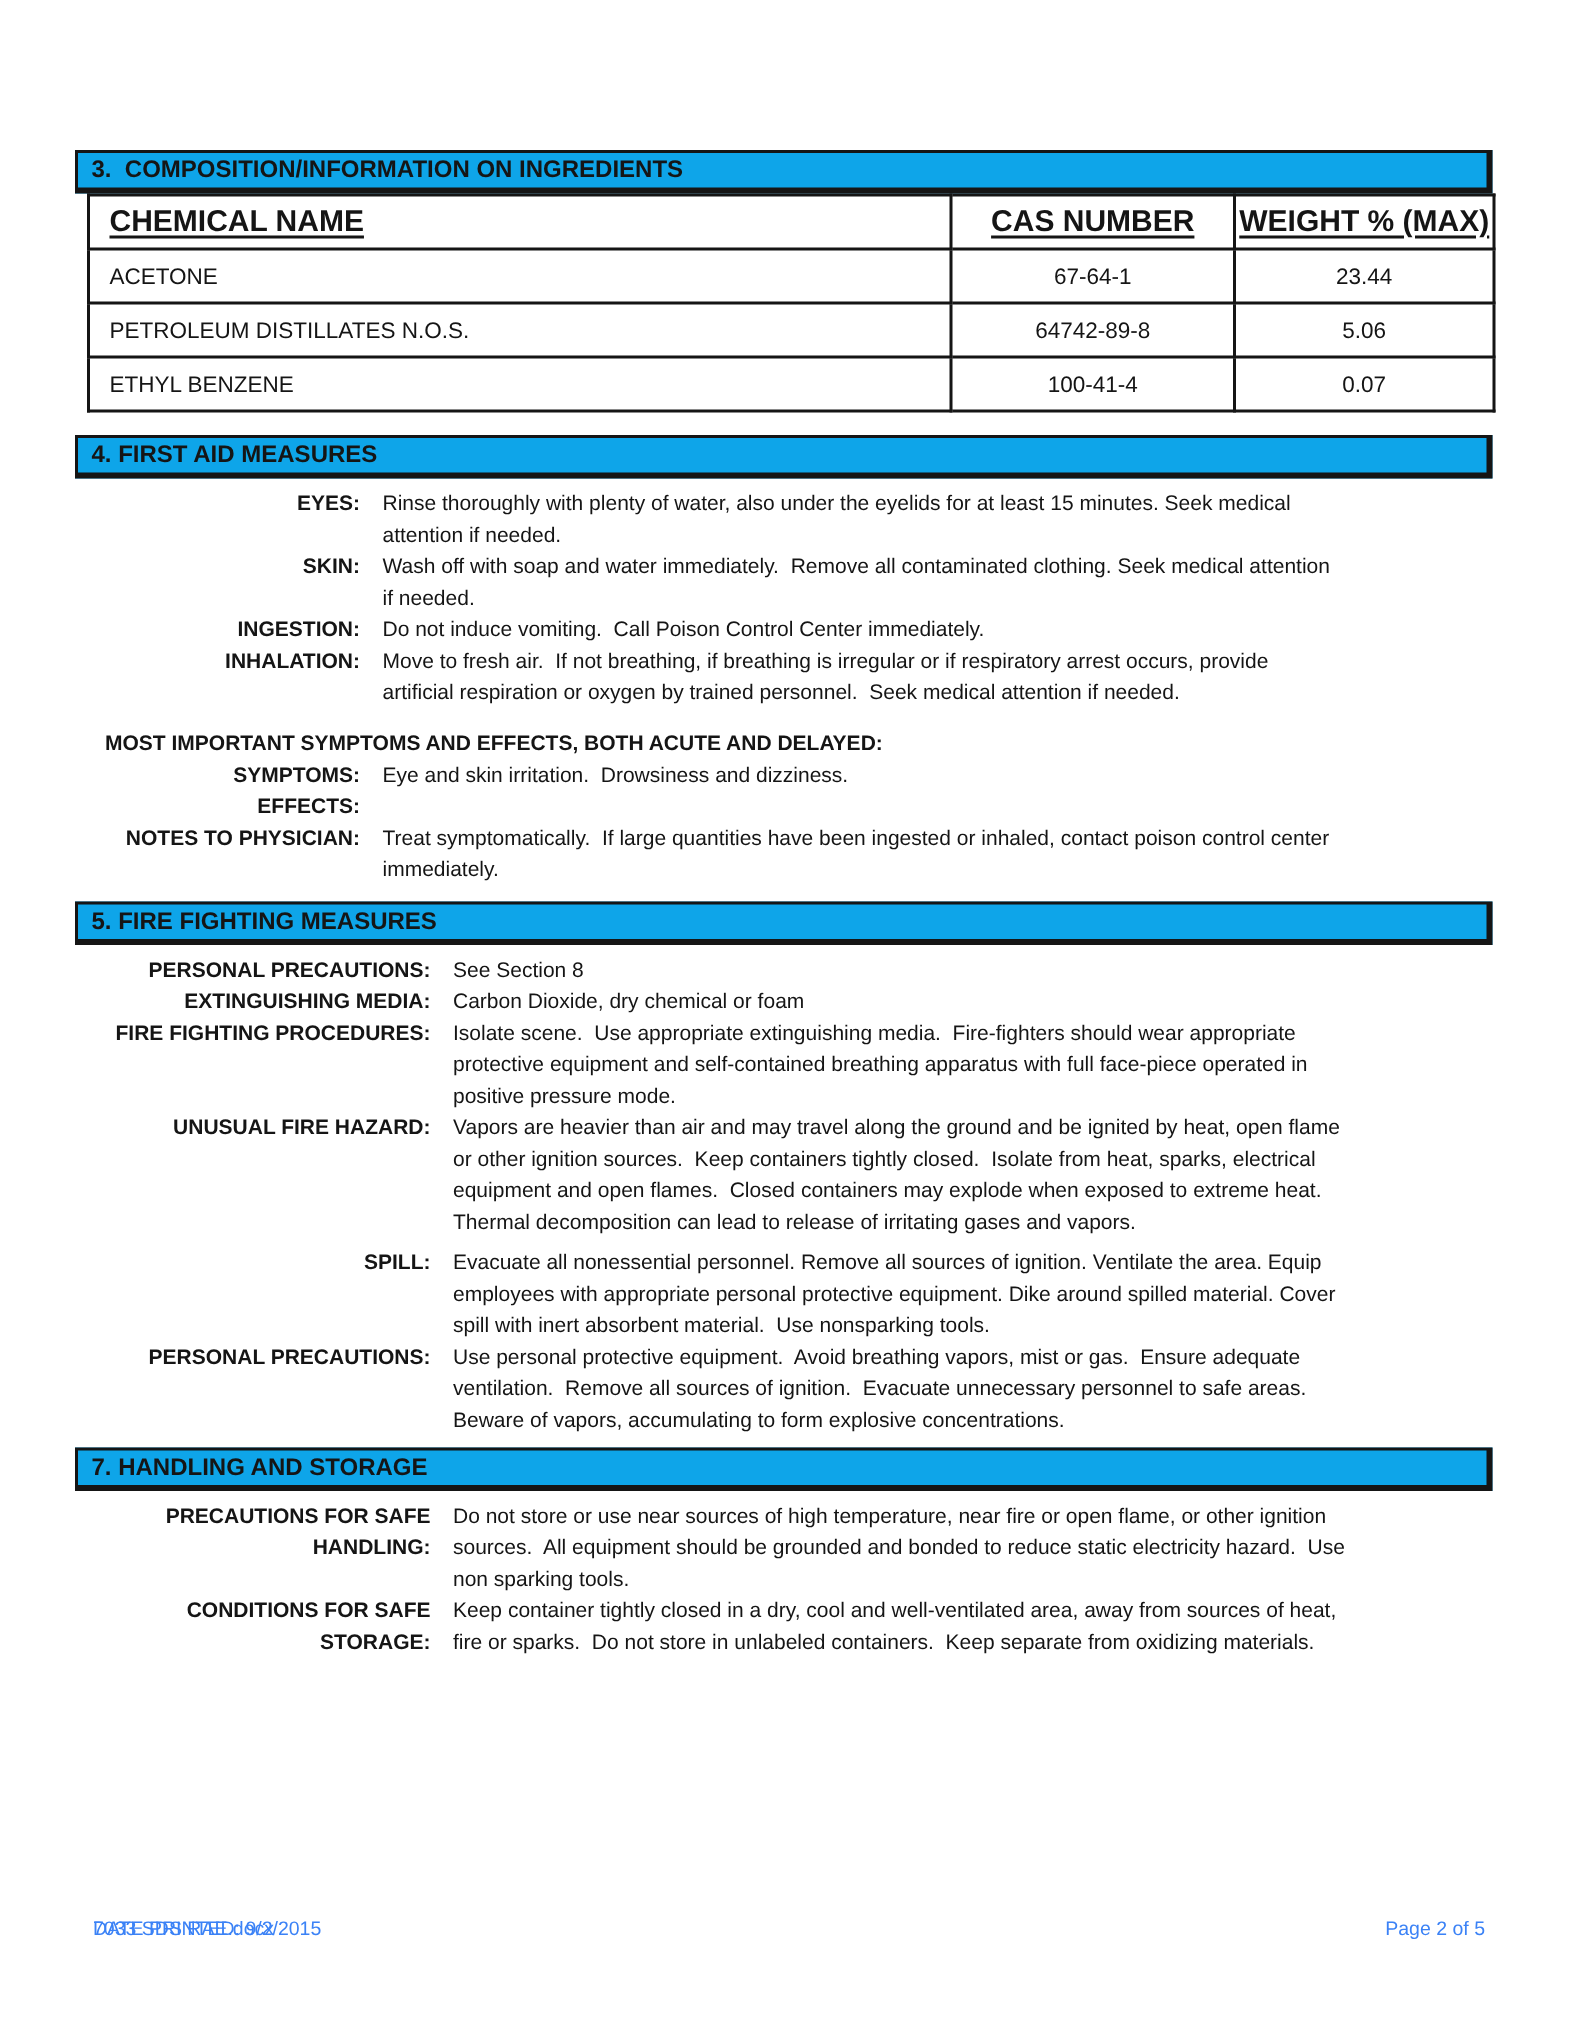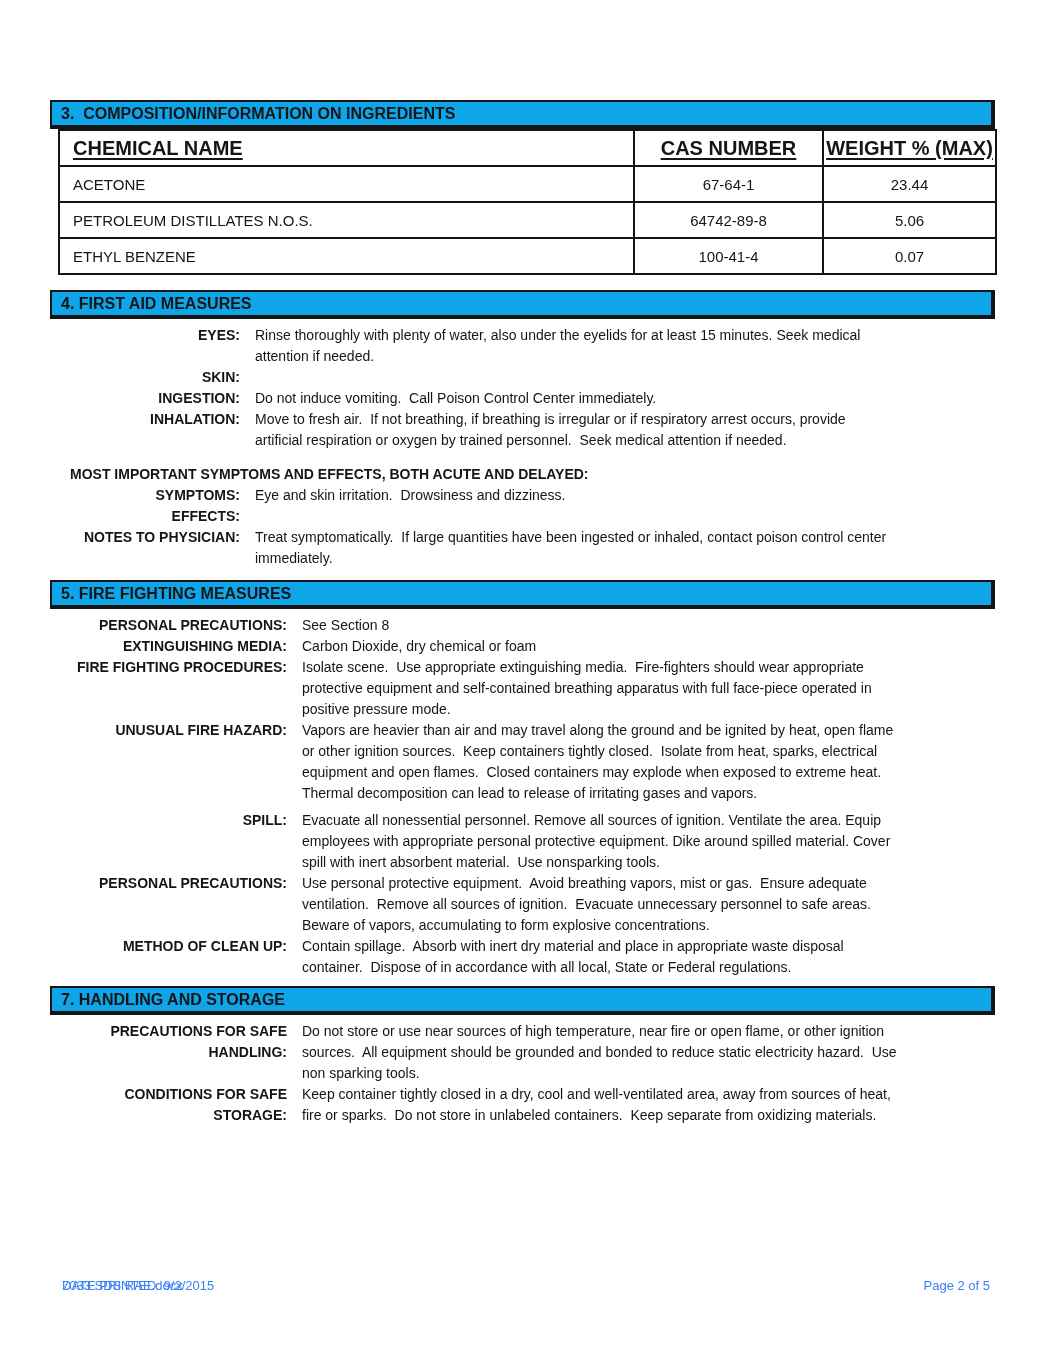--- a/index.html
+++ b/index.html
@@ -130,20 +130,22 @@
   <section>
     <div class="sec-hdr mt15">4. FIRST AID MEASURES</div>
     <div class="sec-body cols-a">
       <div class="row">
         <div class="lbl">EYES:</div>
         <div class="val">Rinse thoroughly with plenty of water, also under the eyelids for at least 15 minutes. Seek medical
 attention if needed.</div>
       </div>
       <div class="row">
         <div class="lbl">SKIN:</div>
+        <div class="val">Wash off with soap and water immediately.  Remove all contaminated clothing. Seek medical attention
+if needed.</div>
       </div>
       <div class="row">
         <div class="lbl">INGESTION:</div>
         <div class="val">Do not induce vomiting.  Call Poison Control Center immediately.</div>
       </div>
       <div class="row">
         <div class="lbl">INHALATION:</div>
         <div class="val">Move to fresh air.  If not breathing, if breathing is irregular or if respiratory arrest occurs, provide
 artificial respiration or oxygen by trained personnel.  Seek medical attention if needed.</div>
       </div>
@@ -199,25 +201,20 @@
         <div class="val">Evacuate all nonessential personnel. Remove all sources of ignition. Ventilate the area. Equip
 employees with appropriate personal protective equipment. Dike around spilled material. Cover
 spill with inert absorbent material.  Use nonsparking tools.</div>
       </div>
       <div class="row">
         <div class="lbl">PERSONAL PRECAUTIONS:</div>
         <div class="val">Use personal protective equipment.  Avoid breathing vapors, mist or gas.  Ensure adequate
 ventilation.  Remove all sources of ignition.  Evacuate unnecessary personnel to safe areas.
 Beware of vapors, accumulating to form explosive concentrations.</div>
       </div>
-      <div class="row">
-        <div class="lbl">METHOD OF CLEAN UP:</div>
-        <div class="val">Contain spillage.  Absorb with inert dry material and place in appropriate waste disposal
-container.  Dispose of in accordance with all local, State or Federal regulations.</div>
-      </div>
     </div>
   </section>
 
   <section>
     <div class="sec-hdr mt8">7. HANDLING AND STORAGE</div>
     <div class="sec-body cols-b">
       <div class="row">
         <div class="lbl">PRECAUTIONS FOR SAFE
 HANDLING:</div>
         <div class="val">Do not store or use near sources of high temperature, near fire or open flame, or other ignition

